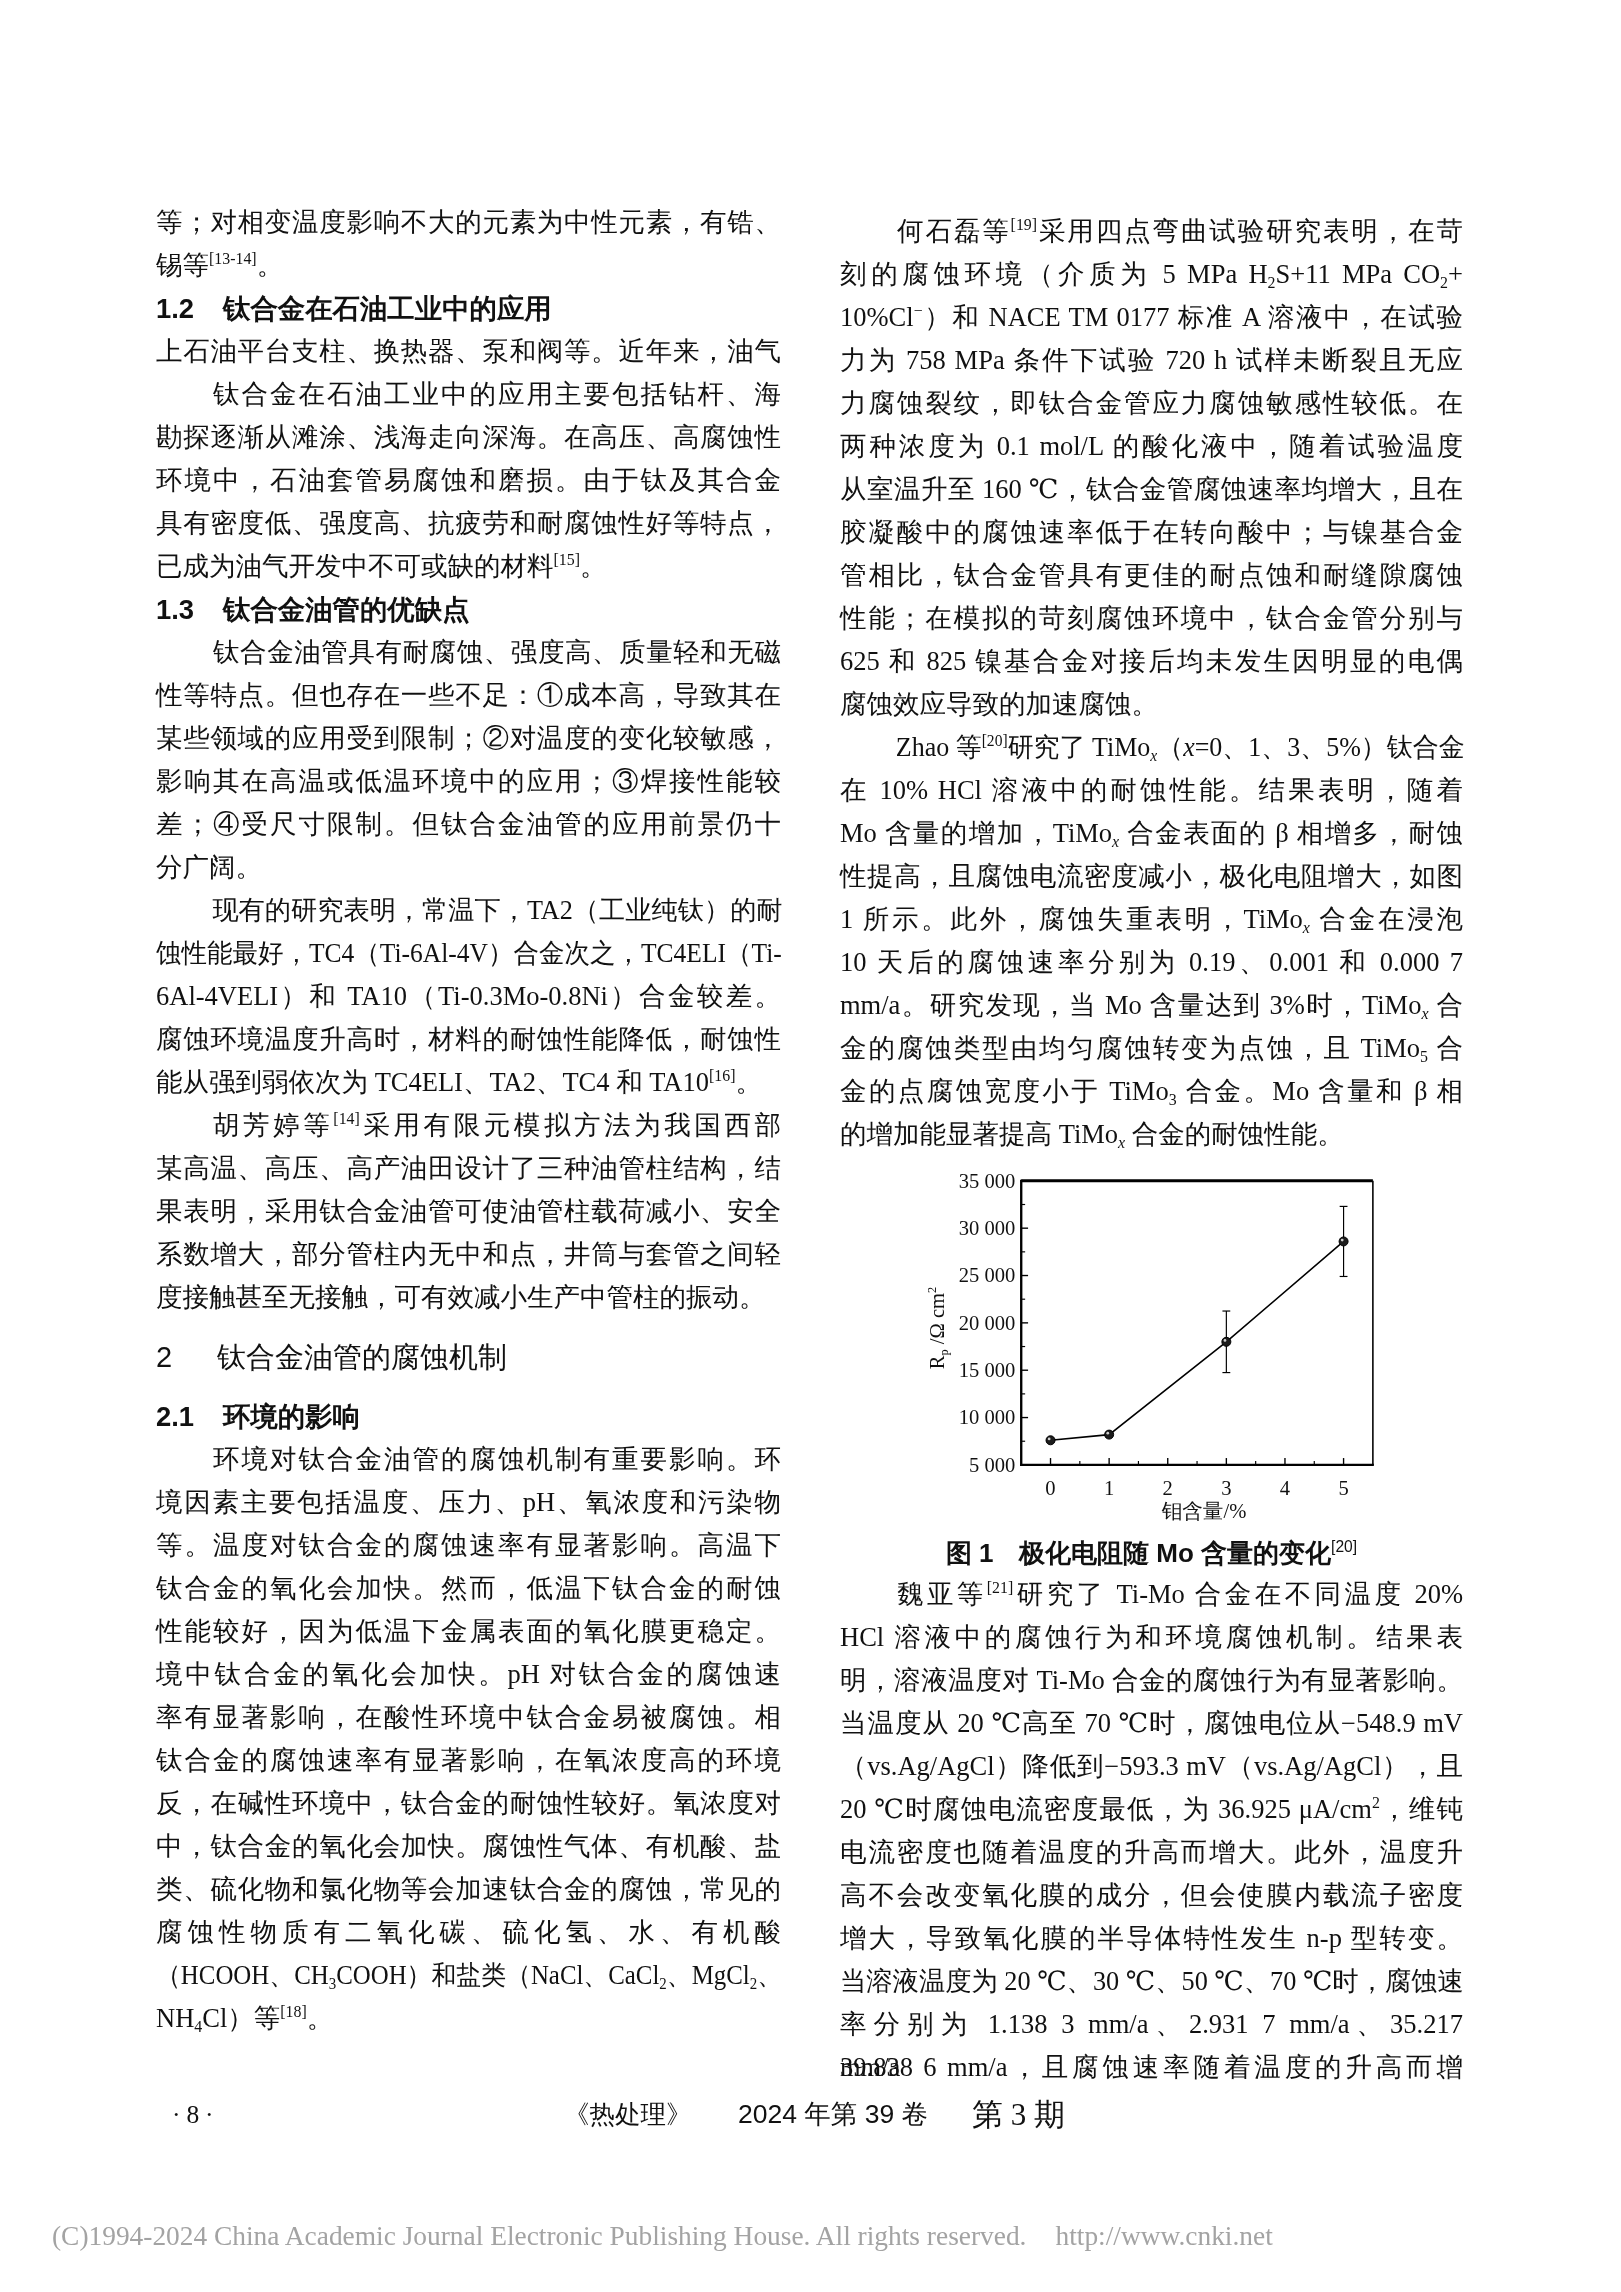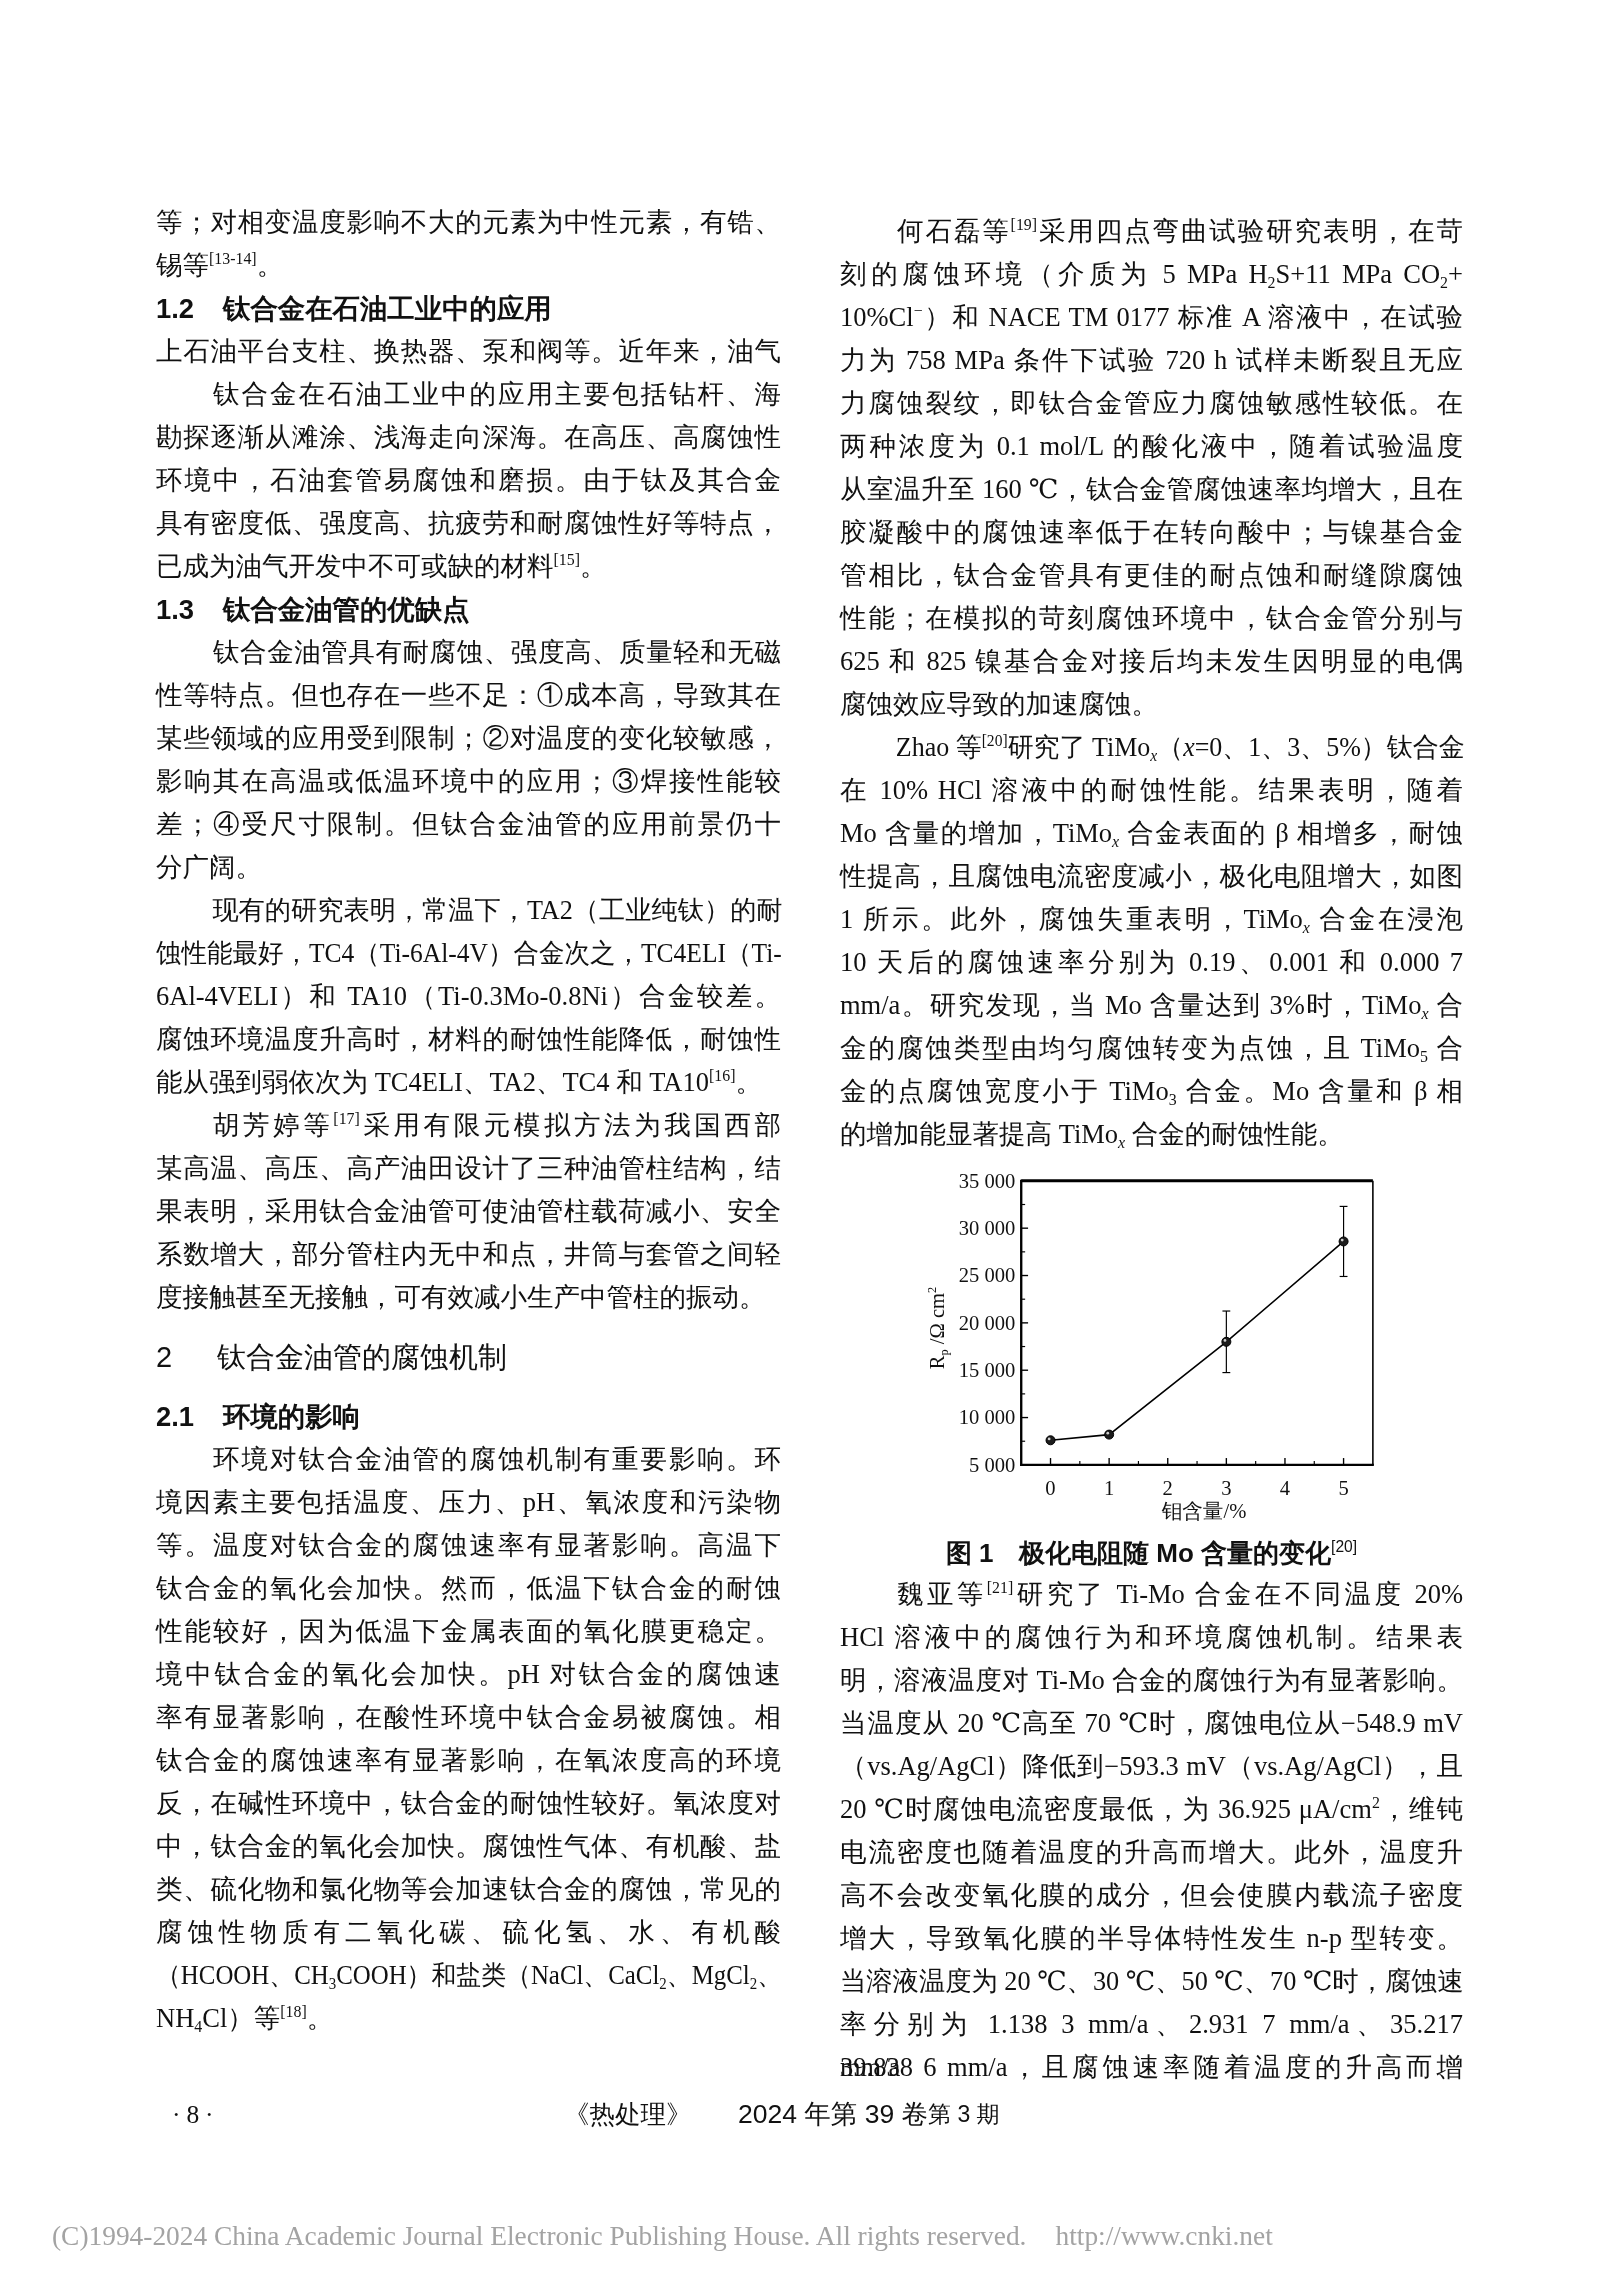--- a/index.html
+++ b/index.html
@@ -58,21 +58,21 @@
     font-size: 26px; font-weight: bold; line-height: 27.4px;
   }
   #figure-caption .cap-label { margin-right: 25.5px; }
   #figure-caption .sup { font-weight: normal; }
 
   
   .footer-item { position: absolute; top: 2100px; line-height: 29px; white-space: nowrap; }
   #page-number { left: 172px; font-size: 25.5px; letter-spacing: 5.9px; }
   #journal-title { left: 564px; font-family: "Liberation Sans", "DejaVu Sans", sans-serif; font-size: 25.5px; }
   #journal-volume { left: 738px; font-family: "Liberation Sans", "DejaVu Sans", sans-serif; font-size: 26.5px; }
-  #journal-issue { left: 928px; font-family: Liberation Sans, sans-serif; font-size: 23px; }
+  #journal-issue { left: 972px; font-family: Liberation Serif, serif; font-size: 31px; }
 
   #copyright {
     position: absolute; left: 52px; top: 2220px; line-height: 33px; white-space: nowrap;
     font-size: 27.4px; color: #a3a3a3;
   }
   #copyright .gap { display: inline-block; width: 29px; }
 </style>
 </head>
 <body>
 
@@ -100,21 +100,21 @@
       <div class="line" style="transform: none; white-space: nowrap;">分广阔。</div>
     </div>
     <div class="para">
       <div class="line indent full" style="transform: scaleX(0.9891); white-space: nowrap; transform-origin: left center; text-align: left; text-align-last: left;">现有的研究表明，常温下，TA2（工业纯钛）的耐</div>
       <div class="line full" style="transform: scaleX(0.9623); white-space: nowrap; transform-origin: left center; text-align: left; text-align-last: left;">蚀性能最好，TC4（Ti-6Al-4V）合金次之，TC4ELI（Ti-</div>
       <div class="line full" style="transform: none; white-space: normal;">6Al-4VELI）和 TA10（Ti-0.3Mo-0.8Ni）合金较差。</div>
       <div class="line full" style="transform: none; white-space: normal;">腐蚀环境温度升高时，材料的耐蚀性能降低，耐蚀性</div>
       <div class="line" style="transform: none; white-space: nowrap;">能从强到弱依次为 TC4ELI、TA2、TC4 和 TA10<span class="sup">[16]</span>。</div>
     </div>
     <div class="para">
-      <div class="line indent full" style="transform: none; white-space: normal;">胡芳婷等<span class="sup">[17]</span>采用有限元模拟方法为我国西部</div>
+      <div class="line indent full" style="transform: none; white-space: normal;">胡芳婷等<span class="sup">[14]</span>采用有限元模拟方法为我国西部</div>
       <div class="line full" style="transform: none; white-space: normal;">某高温、高压、高产油田设计了三种油管柱结构，结</div>
       <div class="line full" style="transform: none; white-space: normal;">果表明，采用钛合金油管可使油管柱载荷减小、安全</div>
       <div class="line full" style="transform: none; white-space: normal;">系数增大，部分管柱内无中和点，井筒与套管之间轻</div>
       <div class="line" style="transform: none; white-space: nowrap;">度接触甚至无接触，可有效减小生产中管柱的振动。</div>
     </div>
     <div class="h2"><span class="hnum">2</span><span class="htitle">钛合金油管的腐蚀机制</span></div>
     <div class="h3"><span class="hnum">2.1</span><span class="htitle">环境的影响</span></div>
     <div class="para">
       <div class="line indent full" style="transform: none; white-space: normal;">环境对钛合金油管的腐蚀机制有重要影响。环</div>
       <div class="line full" style="transform: none; white-space: normal;">境因素主要包括温度、压力、pH、氧浓度和污染物</div>

